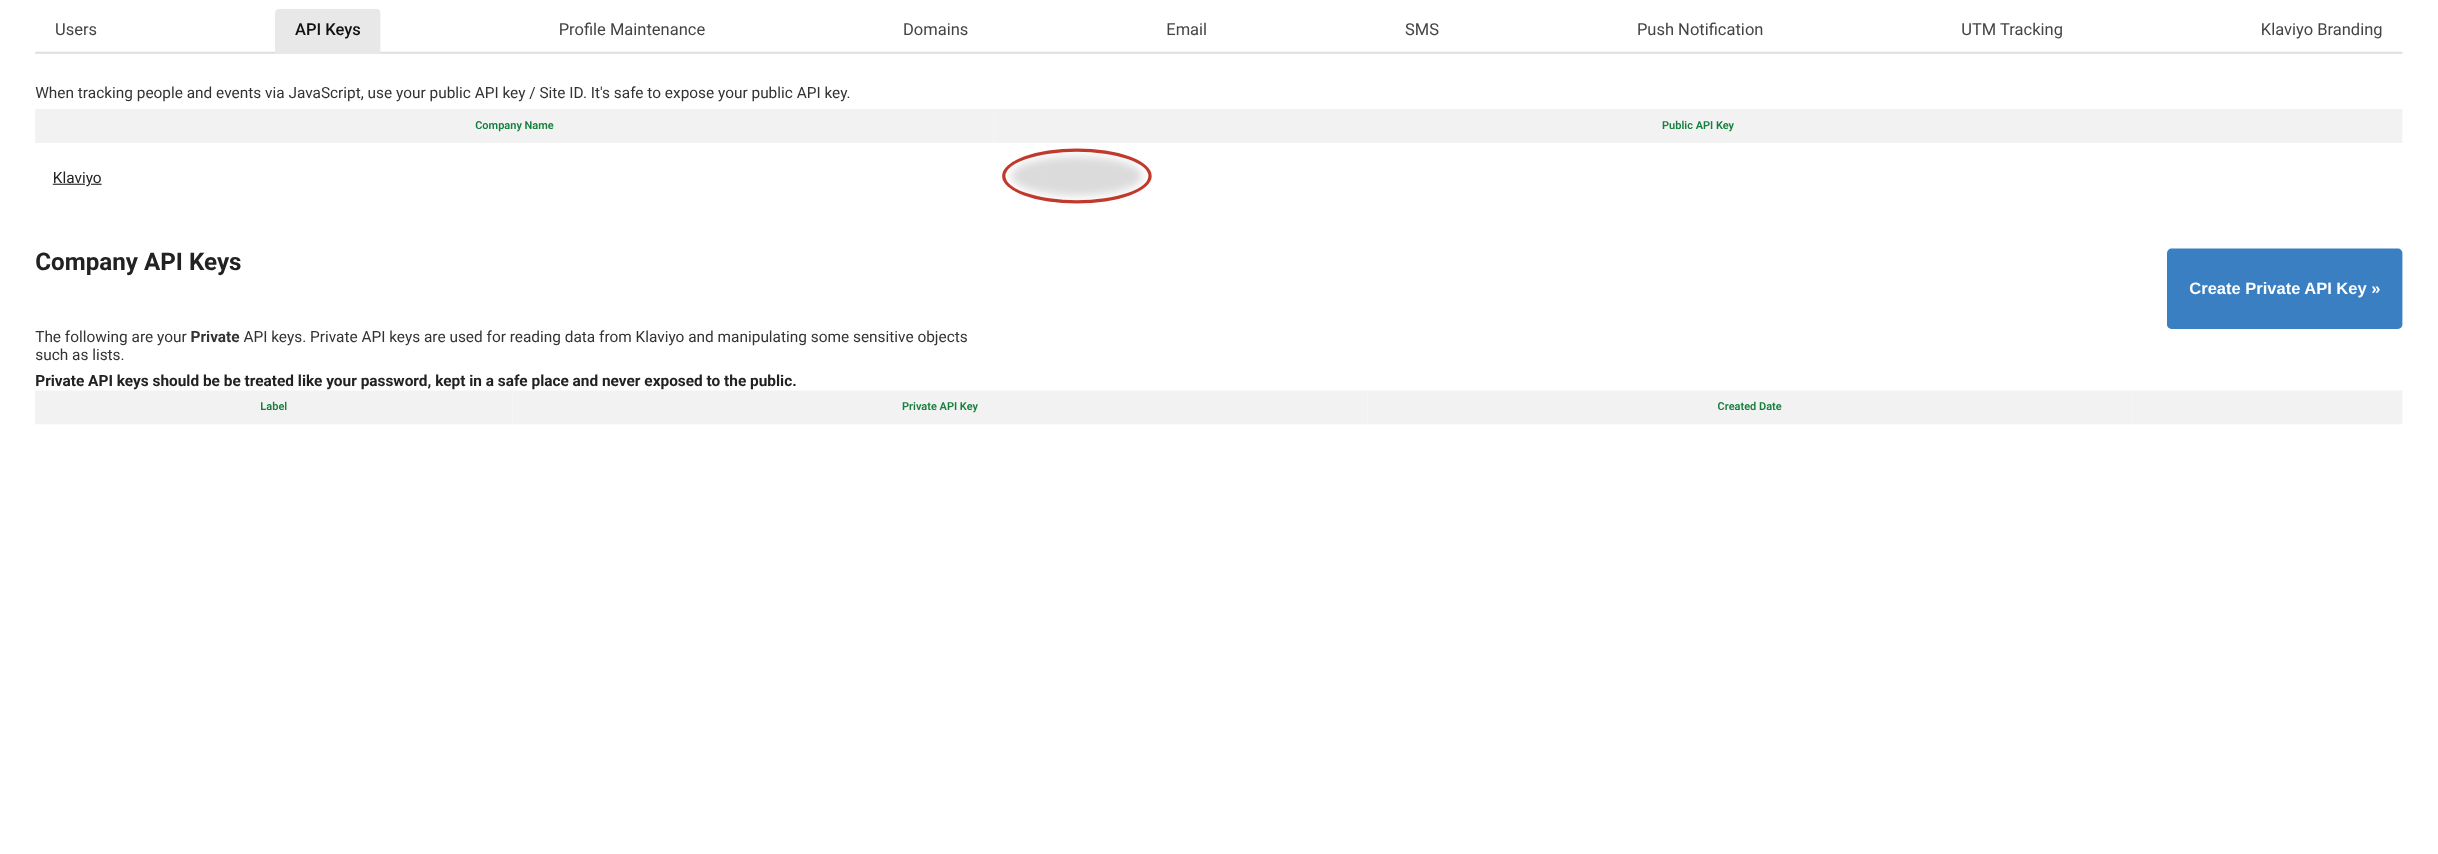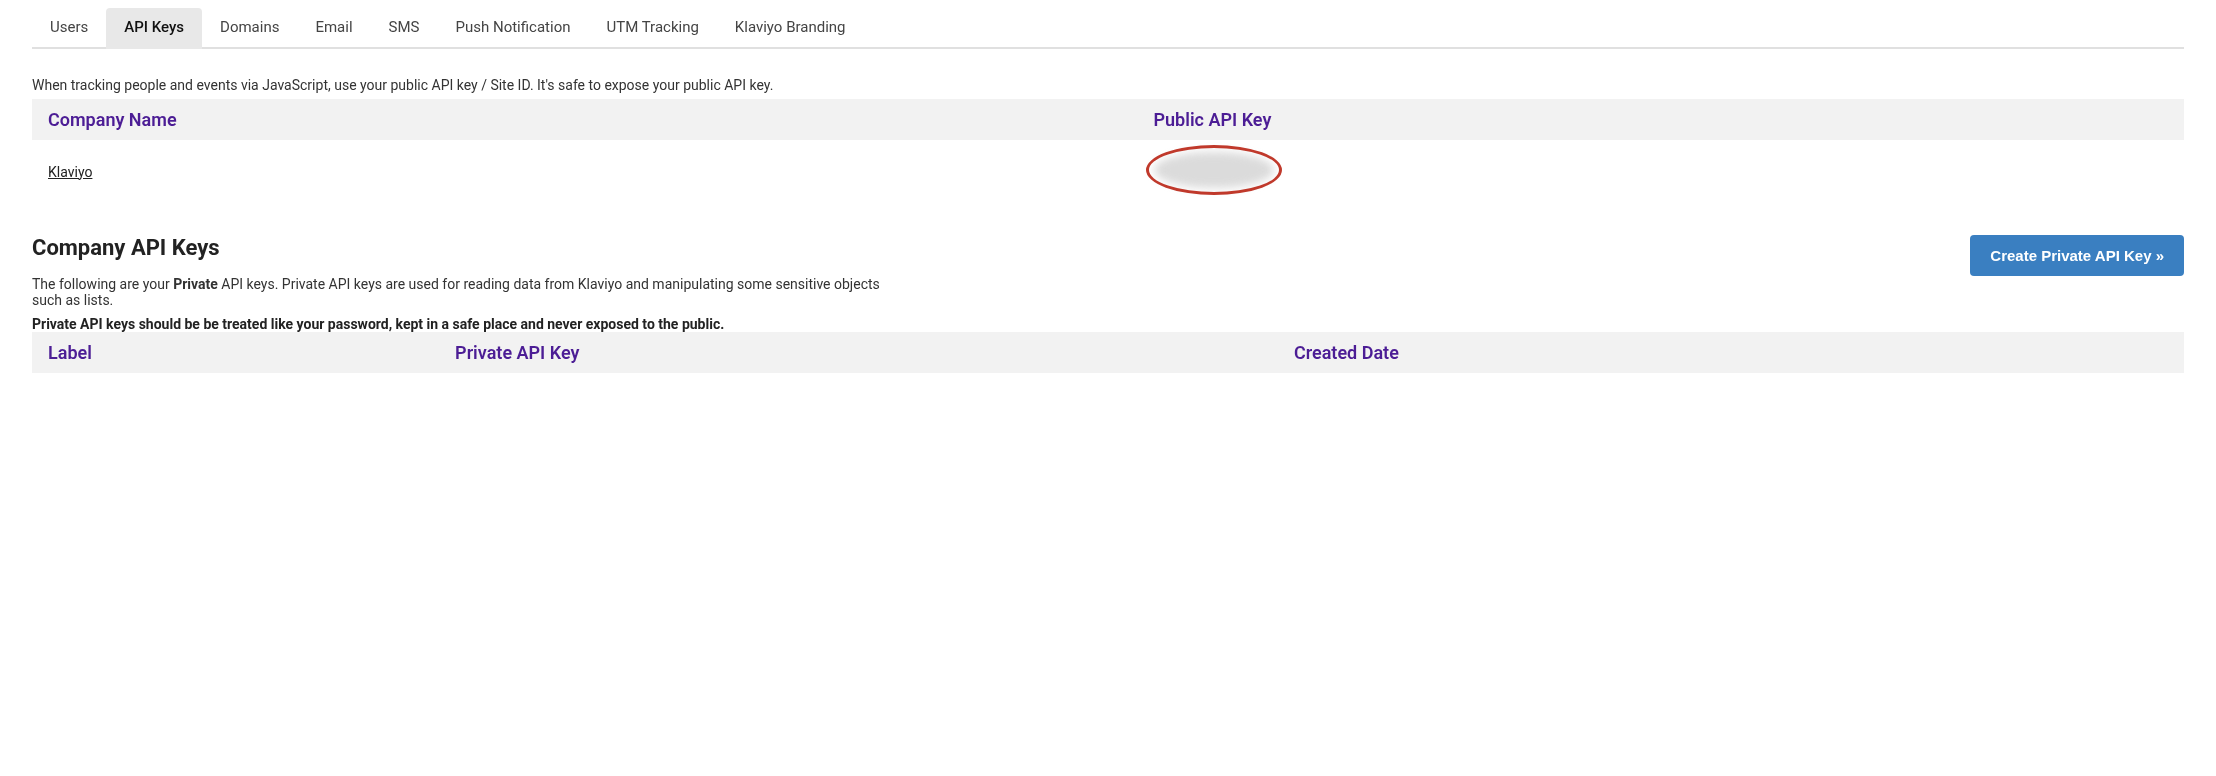--- a/index.html
+++ b/index.html
@@ -11,20 +11,21 @@
       padding: 0 32px;
     }
 
     
     .nav-tabs {
       display: flex;
       align-items: center;
       border-bottom: 2px solid #e0e0e0;
       gap: 0;
       padding-top: 8px;
+      justify-content: space-between;
     }
     .nav-tab {
       padding: 10px 18px;
       cursor: pointer;
       font-size: 15px;
       color: #444;
       border-bottom: 3px solid transparent;
       margin-bottom: -2px;
       white-space: nowrap;
     }
@@ -53,25 +54,25 @@
     
     .data-table {
       width: 100%;
       border-collapse: collapse;
       font-size: 14px;
     }
     .data-table thead tr {
       background: #f2f2f2;
     }
     .data-table th {
-      text-align: left;
+      text-align: center;
       padding: 10px 16px;
       font-weight: 600;
-      font-size: 18px;
-      color: #4c1d95;
+      font-size: 10px;
+      color: #15803d;
     }
     .data-table td {
       padding: 12px 16px;
       border-bottom: 1px solid #e8e8e8;
       vertical-align: middle;
       text-decoration: underline;
     }
     .data-table tbody tr:last-child td {
       border-bottom: none;
     }
@@ -110,21 +111,21 @@
     .section-header-row {
       display: flex;
       align-items: flex-start;
       justify-content: space-between;
       margin-top: 32px;
     }
     .create-btn {
       background: #3a7fc1;
       color: #fff;
       border: none;
-      padding: 12px 20px;
+      padding: 28px 20px;
       font-size: 15px;
       font-weight: 600;
       border-radius: 4px;
       cursor: pointer;
       white-space: nowrap;
     }
 
     .private-desc {
       font-size: 14px;
       color: #333;
@@ -171,20 +172,21 @@
       font-size: 16px;
       cursor: pointer;
     }
   </style>
 </head>
 <body>
 
 <nav class="nav-tabs">
 <div class="nav-tab">Users</div>
     <div class="nav-tab active">API Keys</div>
+    <div class="nav-tab">Profile Maintenance</div>
     <div class="nav-tab">Domains</div>
     <div class="nav-tab">Email</div>
     <div class="nav-tab">SMS</div>
     <div class="nav-tab">Push Notification</div>
     <div class="nav-tab">UTM Tracking</div>
     <div class="nav-tab">Klaviyo Branding</div>
   </nav>
 
 <section class="section">
   <p class="section-desc">When tracking people and events via JavaScript, use your public API key / Site ID. It's safe to expose your public API key.</p>

